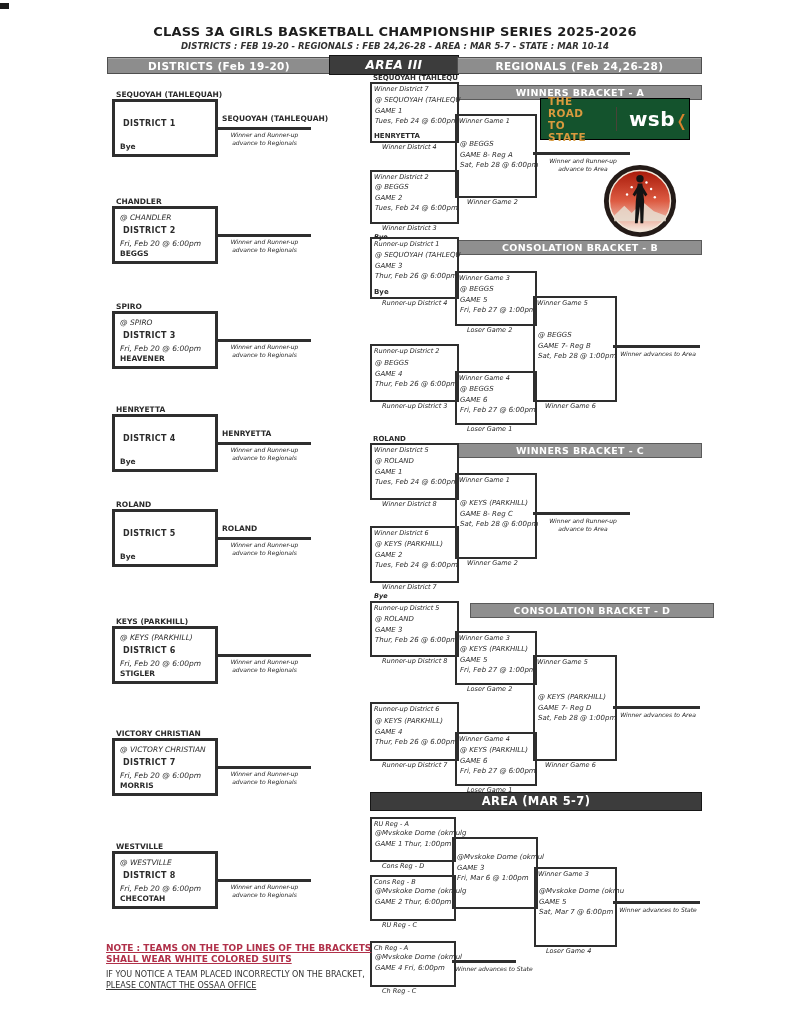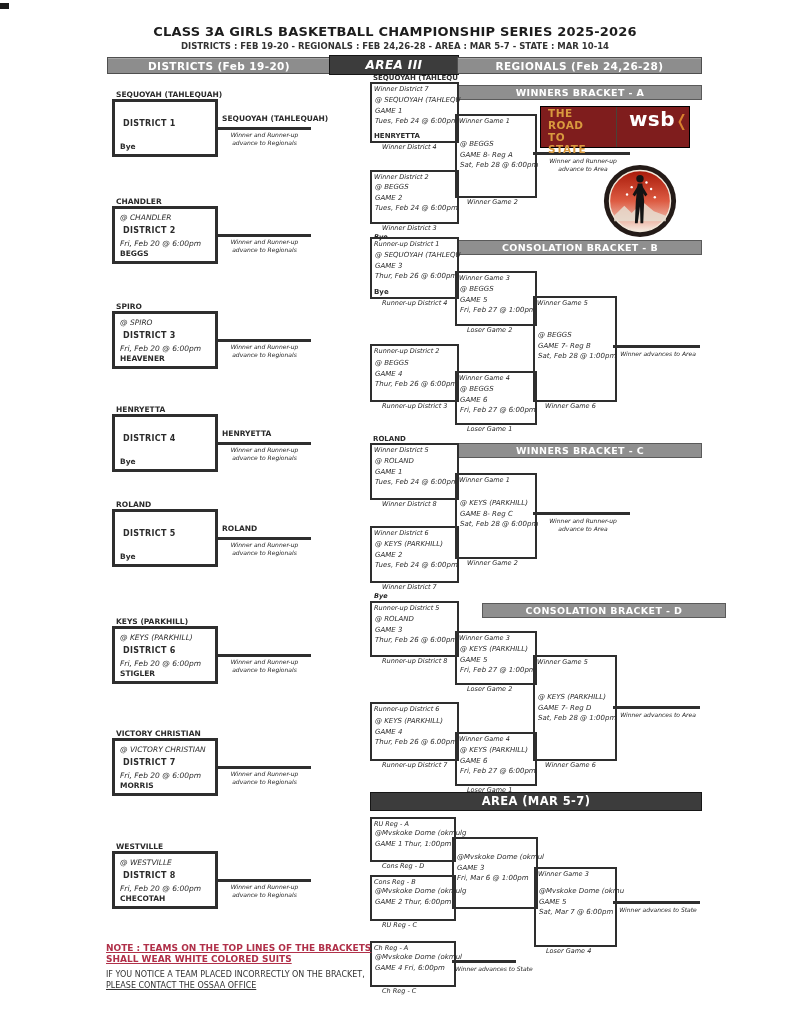--- a/index.html
+++ b/index.html
@@ -1,21 +1,21 @@
 <!DOCTYPE html>
 <html><head>
 <meta charset="utf-8">
 <style>
   html,body{margin:0;padding:0;background:#e8e8e8;}
   #page{position:relative;width:791px;height:1024px;background:#fff;margin:0 auto;
         font-family:"DejaVu Sans",sans-serif;color:#2b2b2b;overflow:hidden;}
   .abs{position:absolute;}
   
   #title{left:75px;top:24px;width:640px;text-align:center;font-size:13px;font-weight:bold;color:#1d1d1d;letter-spacing:.2px;}
-  #subtitle{left:75px;top:41px;width:640px;text-align:center;font-size:8.5px;font-weight:600;color:#333;}
+  #subtitle{left:75px;top:41px;width:640px;text-align:center;font-size:8.5px;font-weight:600;color:#333;font-style:italic;}
   
   .bar{height:15px;color:#fff;font-weight:bold;text-align:center;font-size:10.5px;line-height:16px;letter-spacing:.4px;}
   .bar.gray{background:#8d8d8d;border:1px solid #4f4f4f;box-shadow:inset 0 1px 0 #a8a8a8;}
   .bar.dark{background:#3c3c3c;border:1px solid #161616;}
   .subbar{height:13px;background:#8f8f8f;border:1px solid #5a5a5a;color:#fff;font-weight:bold;
           font-size:9.5px;line-height:13px;text-align:center;letter-spacing:.4px;}
   
   .dbox{border:3px solid #2e2e2e;width:100px;height:52px;background:#fff;}
   .d-abv{position:absolute;top:-12px;left:1px;font-weight:bold;font-size:7.5px;white-space:nowrap;}
   .d-venue{position:absolute;top:4px;left:5px;font-style:italic;font-size:7.5px;white-space:nowrap;}
@@ -31,22 +31,22 @@
   .in-top{top:1px;left:2px;}
   .bel-bot{bottom:-10px;left:2px;margin-left:8px;}
   .bel-bot2{bottom:-19px;left:2px;}
   .gmid{position:absolute;left:3px;font-style:italic;font-size:7px;white-space:nowrap;}
   .gline{margin-bottom:2.5px;}
   
   .wline{height:2.5px;background:#2e2e2e;}
   .wname{font-weight:bold;font-size:7.5px;white-space:nowrap;}
   .adv{font-size:6px;font-style:italic;text-align:center;line-height:1.35;color:#222;}
   
-  #banner{left:540px;top:106px;width:148px;height:40px;background:#7f1d1d;border:1px solid #000;
-          display:flex;}
+  #banner{left:540px;top:98px;width:148px;height:40px;background:#14532d;border:1px solid #000;
+          display:flex;align-items:center;}
   #banner .road{padding-left:7px;color:#d99a3e;font-weight:bold;font-size:10.5px;line-height:1.15;letter-spacing:.5px;}
   #banner .wsb{margin-left:10px;padding-left:12px;border-left:1px solid #4a4238;color:#fff;
                font-weight:bold;font-size:20px;letter-spacing:.5px;}
   #banner .flame{color:#d9832e;font-size:16px;}
   
   .red{color:#b03049;font-weight:bold;font-size:9px;text-decoration:underline;white-space:nowrap;}
   .notebody{color:#333;font-size:8px;white-space:nowrap;}
   #corner{left:0;top:3px;width:9px;height:6px;background:#1c1c1c;}
 </style>
 </head>
@@ -300,21 +300,21 @@
     <div class="gmid" style="top:24px;">
       <div class="gline">@ KEYS (PARKHILL)</div>
       <div class="gline">GAME 8- Reg C</div>
       <div class="gline">Sat, Feb 28 @ 6:00pm</div>
     </div>
     <div class="gseed bel-bot">Winner Game 2</div>
   </div>
   <div class="abs wline" style="left:533px;top:512px;width:97px;"></div>
   <div class="abs adv" style="left:538px;top:517px;width:90px;">Winner and Runner-up advance to Area</div>
 
-  <div class="abs subbar" style="left:482px;top:603px;width:242px;">CONSOLATION BRACKET - D</div>
+  <div class="abs subbar" style="left:470px;top:603px;width:242px;">CONSOLATION BRACKET - D</div>
 
   <div class="abs gbox" style="left:370px;top:601px;width:85px;height:52px;">
     <div class="gseed in-top">Runner-up District 5</div>
     <div class="gmid" style="top:12px;">
       <div class="gline">@ ROLAND</div>
       <div class="gline">GAME 3</div>
       <div class="gline">Thur, Feb 26 @ 6:00pm</div>
     </div>
     <div class="gseed bel-bot">Runner-up District 8</div>
   </div>

